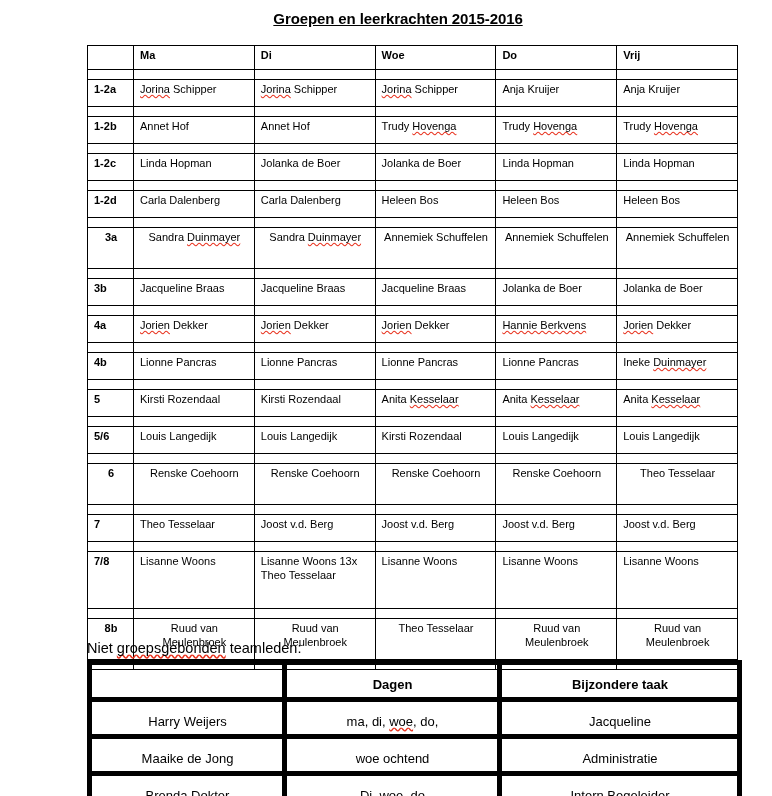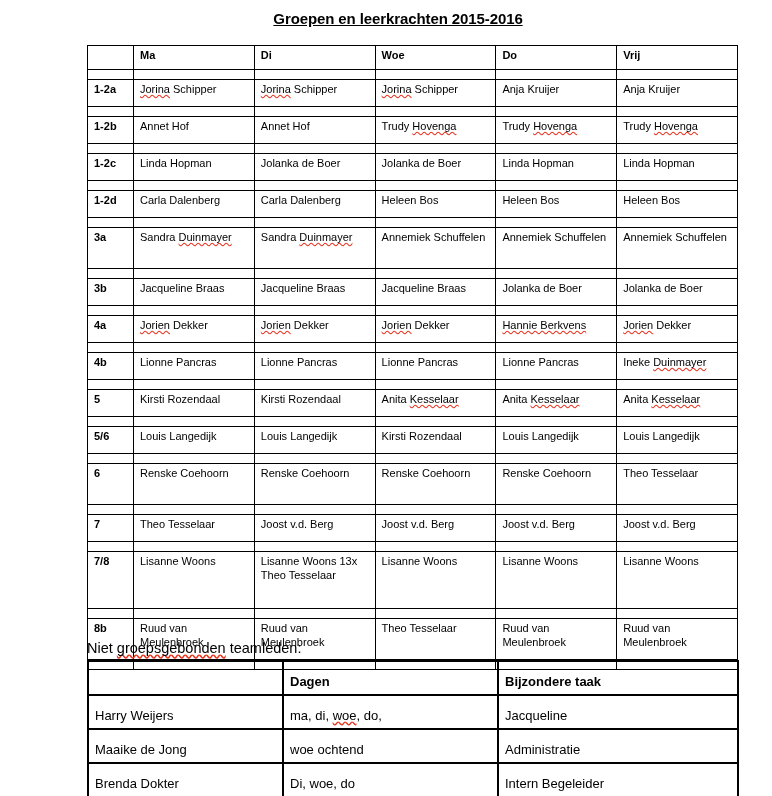--- a/index.html
+++ b/index.html
@@ -60,21 +60,21 @@
     padding: 0;
   }
   tr.datarow td {
     height: 22px;
   }
   tr.datarow td.grp {
     font-weight: bold;
     padding-left: 6px;
     margin-top: 46px;
   }
-  tr.datarow.tall td { height: 36px; }
+  tr.datarow.tall td { height: 36px; text-align: center; }
   tr.datarow.tall3 td { height: 52px; }
 
   
   .sq {
     text-decoration: underline;
     text-decoration-color: #e8321e;
     text-decoration-style: wavy;
     text-decoration-skip-ink: none;
     text-underline-offset: 1px;
   }
@@ -93,24 +93,24 @@
     top: 660px;
     width: 650px;
   }
   table.team {
     border-collapse: collapse;
     width: 650px;
     table-layout: fixed;
     font-size: 13px;
   }
   table.team td {
-    border: 2px solid #000000;
+    border: 5px solid #000000;
     padding: 11px 5px 1px 6px;
     vertical-align: top;
-    text-align: left;
+    text-align: center;
     line-height: 17px;
     height: 20px;
   }
   table.team col.t-name { width: 195px; }
   table.team col.t-days { width: 215px; }
   table.team col.t-task { width: 240px; }
   table.team tr.thead td {
     font-weight: bold;
   }
   table.team tr.two-line td { height: 38px; }

